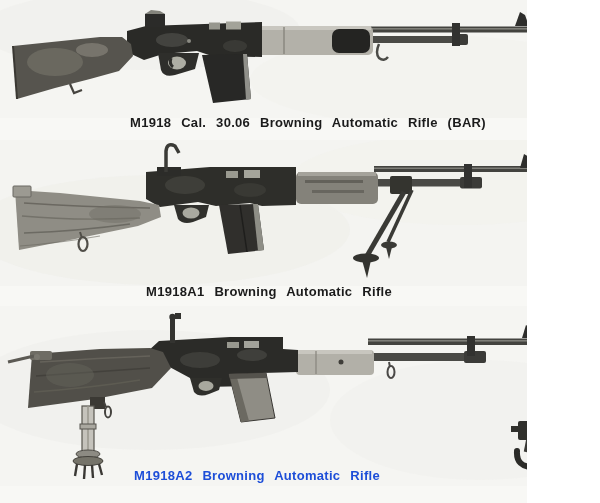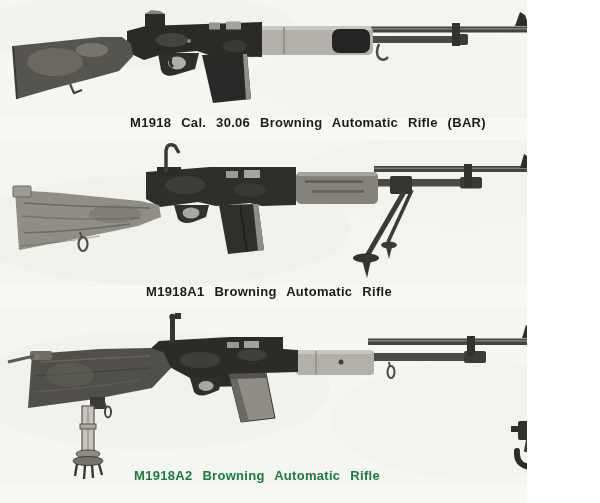--- a/index.html
+++ b/index.html
@@ -218,16 +218,16 @@
         <line x1="88" y1="406" x2="88" y2="452" stroke="#9a988f" stroke-width="1.5"></line>
         <rect x="80" y="424" width="16" height="5" fill="#aaa8a0" stroke="#57554f" stroke-width="1"></rect>
         <ellipse cx="88" cy="454" rx="12" ry="4" fill="#8d8b83" stroke="#504e48" stroke-width="1"></ellipse>
         <ellipse cx="88" cy="461" rx="15" ry="4.5" fill="#757369" stroke="#44423c" stroke-width="1"></ellipse>
         <path d="M77,464 l-2,12" stroke="#3a3834" stroke-width="2.4"></path>
         <path d="M85,465 l-1,14" stroke="#3a3834" stroke-width="2.4"></path>
         <path d="M92,465 l1,13" stroke="#3a3834" stroke-width="2.4"></path>
         <path d="M99,464 l3,11" stroke="#3a3834" stroke-width="2.4"></path>
       </g>
     </svg>
-    <figcaption id="caption-3" class="caption" style="color: #15803d; text-align: right;">M1918A2 Browning Automatic Rifle</figcaption>
+    <figcaption id="caption-3" class="caption" style="color: #1d4ed8; text-align: right;">M1918A2 Browning Automatic Rifle</figcaption>
   </figure>
 
 </div>
 
 </body></html>

